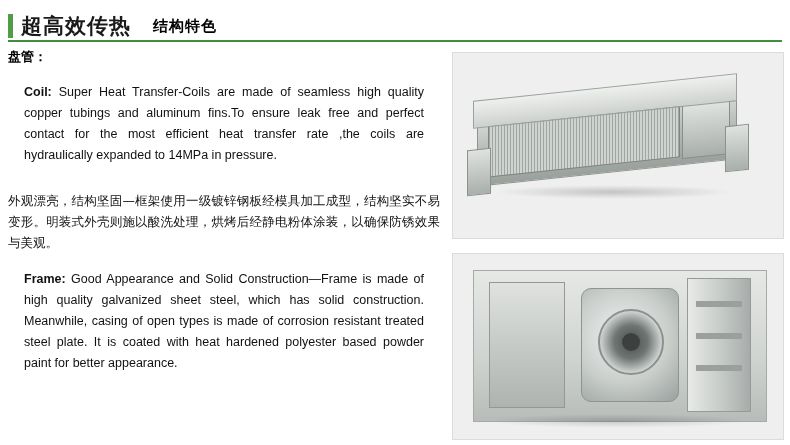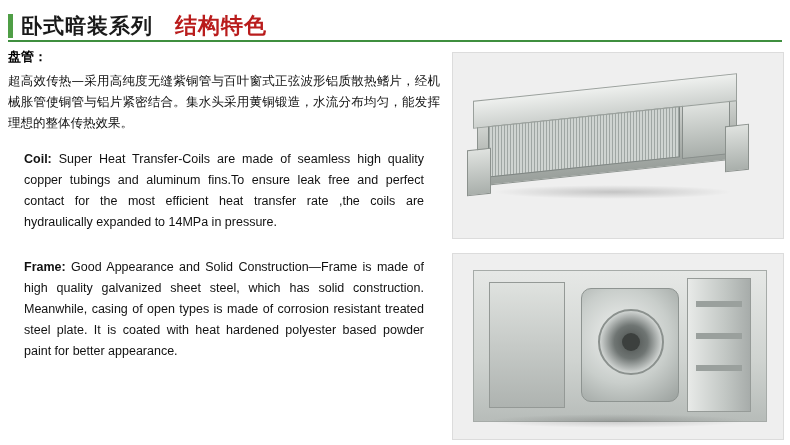--- a/index.html
+++ b/index.html
@@ -40,23 +40,23 @@
     margin-right: 8px;
   }
   .header-title {
     font-size: 21px;
     font-weight: bold;
     color: #1a1a1a;
     letter-spacing: 1px;
     font-family: "DejaVu Sans", "Liberation Sans", sans-serif;
   }
   .header-sub {
-    font-size: 22px;
+    font-size: 15px;
     font-weight: bold;
-    color: #b91c1c;
+    color: #000000;
     margin-left: 22px;
     letter-spacing: 1px;
     font-family: "DejaVu Sans", "Liberation Sans", sans-serif;
     text-align: right;
   }
   .header-rule {
     position: absolute;
     left: 8px;
     top: 40px;
     width: 774px;
@@ -273,36 +273,36 @@
     background: radial-gradient(ellipse at center, rgba(0,0,0,0.16), rgba(0,0,0,0) 70%);
   }
 </style>
 </head>
 <body>
 
 <div class="page">
 
   <div class="header">
     <div class="header-bar"></div>
-    <div class="header-title">卧式暗装系列</div>
+    <div class="header-title">超高效传热</div>
     <div class="header-sub">结构特色</div>
   </div>
   <div class="header-rule"></div>
 
   <div class="content">
 
     <div class="text-col">
 
       <div class="section">
         <div class="section-title">盘管：</div>
-        <p class="para-cn">超高效传热—采用高纯度无缝紫铜管与百叶窗式正弦波形铝质散热鳍片，经机械胀管使铜管与铝片紧密结合。集水头采用黄铜锻造，水流分布均匀，能发挥理想的整体传热效果。</p>
         <p class="para-en"><b>Coil:</b> <span>Super Heat Transfer-Coils are made of seamless high quality copper tubings and aluminum fins.To ensure leak free and perfect contact for the most efficient heat transfer rate ,the coils are hydraulically expanded to 14MPa in pressure.</span></p>
       </div>
 
       <div class="section" style="margin-top:24px;">
+        <p class="para-cn">外观漂亮，结构坚固—框架使用一级镀锌钢板经模具加工成型，结构坚实不易变形。明装式外壳则施以酸洗处理，烘烤后经静电粉体涂装，以确保防锈效果与美观。</p>
         <p class="para-en"><b>Frame:</b> <span>Good Appearance and Solid Construction—Frame is made of high quality galvanized sheet steel, which has solid construction. Meanwhile, casing of open types is made of corrosion resistant treated steel plate. It is coated with heat hardened polyester based powder paint for better appearance.</span></p>
       </div>
 
     </div>
 
     <div class="img-panel" id="panel-coil">
       <div class="photo-inner">
         <div class="coil-body">
           <div class="coil-fins"></div>
           <div class="coil-end"></div>

